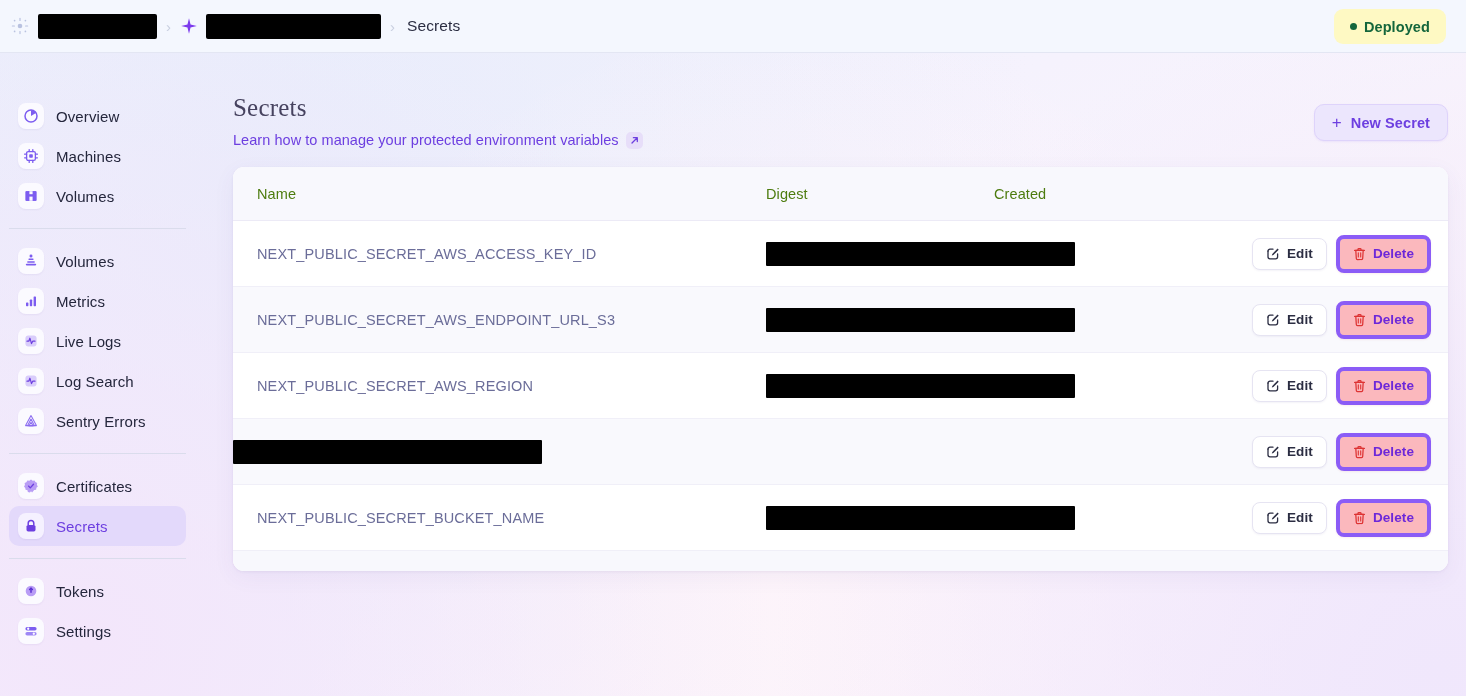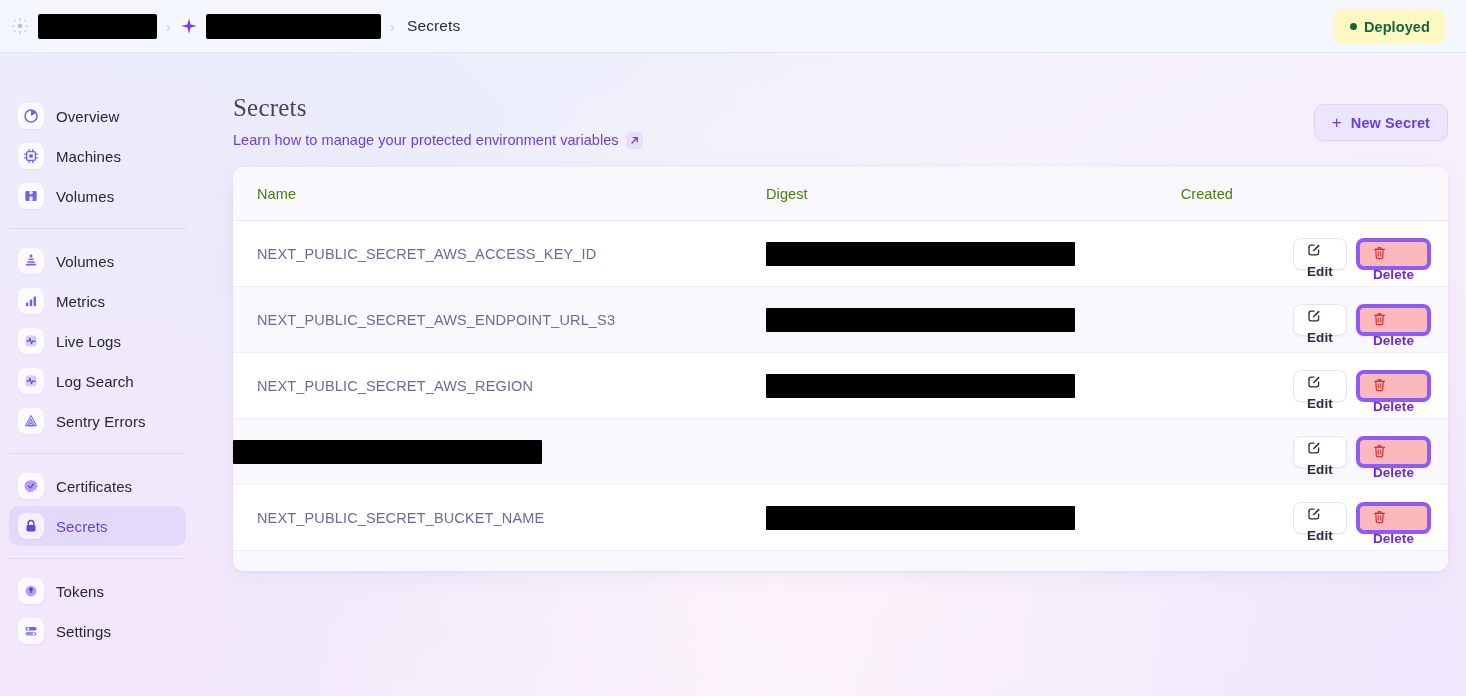--- a/index.html
+++ b/index.html
@@ -222,21 +222,21 @@
     border-bottom: 1px solid #eceaf6;
   }
   .th {
     font-size: 14.5px;
     color: #4d7c0f;
     letter-spacing: .1px;
   }
 
   .col-name   { width: 533px; padding-left: 24px; }
   .col-digest { width: 228px; }
-  .col-created{ width: 239px; text-align: right; }
+  .col-created{ width: 239px; }
   .col-actions{ flex: 1; }
 
   .trow {
     display: flex;
     align-items: center;
     height: 66px;
     border-bottom: 1px solid #f0eff8;
     background: #ffffff;
   }
   .trow.alt { background: #f9f9fd; }
@@ -260,29 +260,29 @@
   .actions {
     display: flex;
     align-items: center;
     justify-content: flex-end;
     gap: 9px;
     padding-right: 17px;
   }
 
   .btn {
     display: inline-flex;
+    align-items: center;
     gap: 7px;
     height: 32px;
-    padding: 4px 13px;
+    padding: 15px 13px;
     border-radius: 8px;
     font-size: 13.5px;
     font-weight: 700;
     letter-spacing: .1px;
     white-space: nowrap;
-    flex-direction: column;
   }
   .btn-edit {
     background: #ffffff;
     border: 1px solid #e6e4f2;
     color: #2b2d42;
     box-shadow: 0 1px 2px rgba(70,50,130,.06);
   }
   .btn-delete {
     background: #fbb8bd;
     border: 4px solid #8b5cf6;

